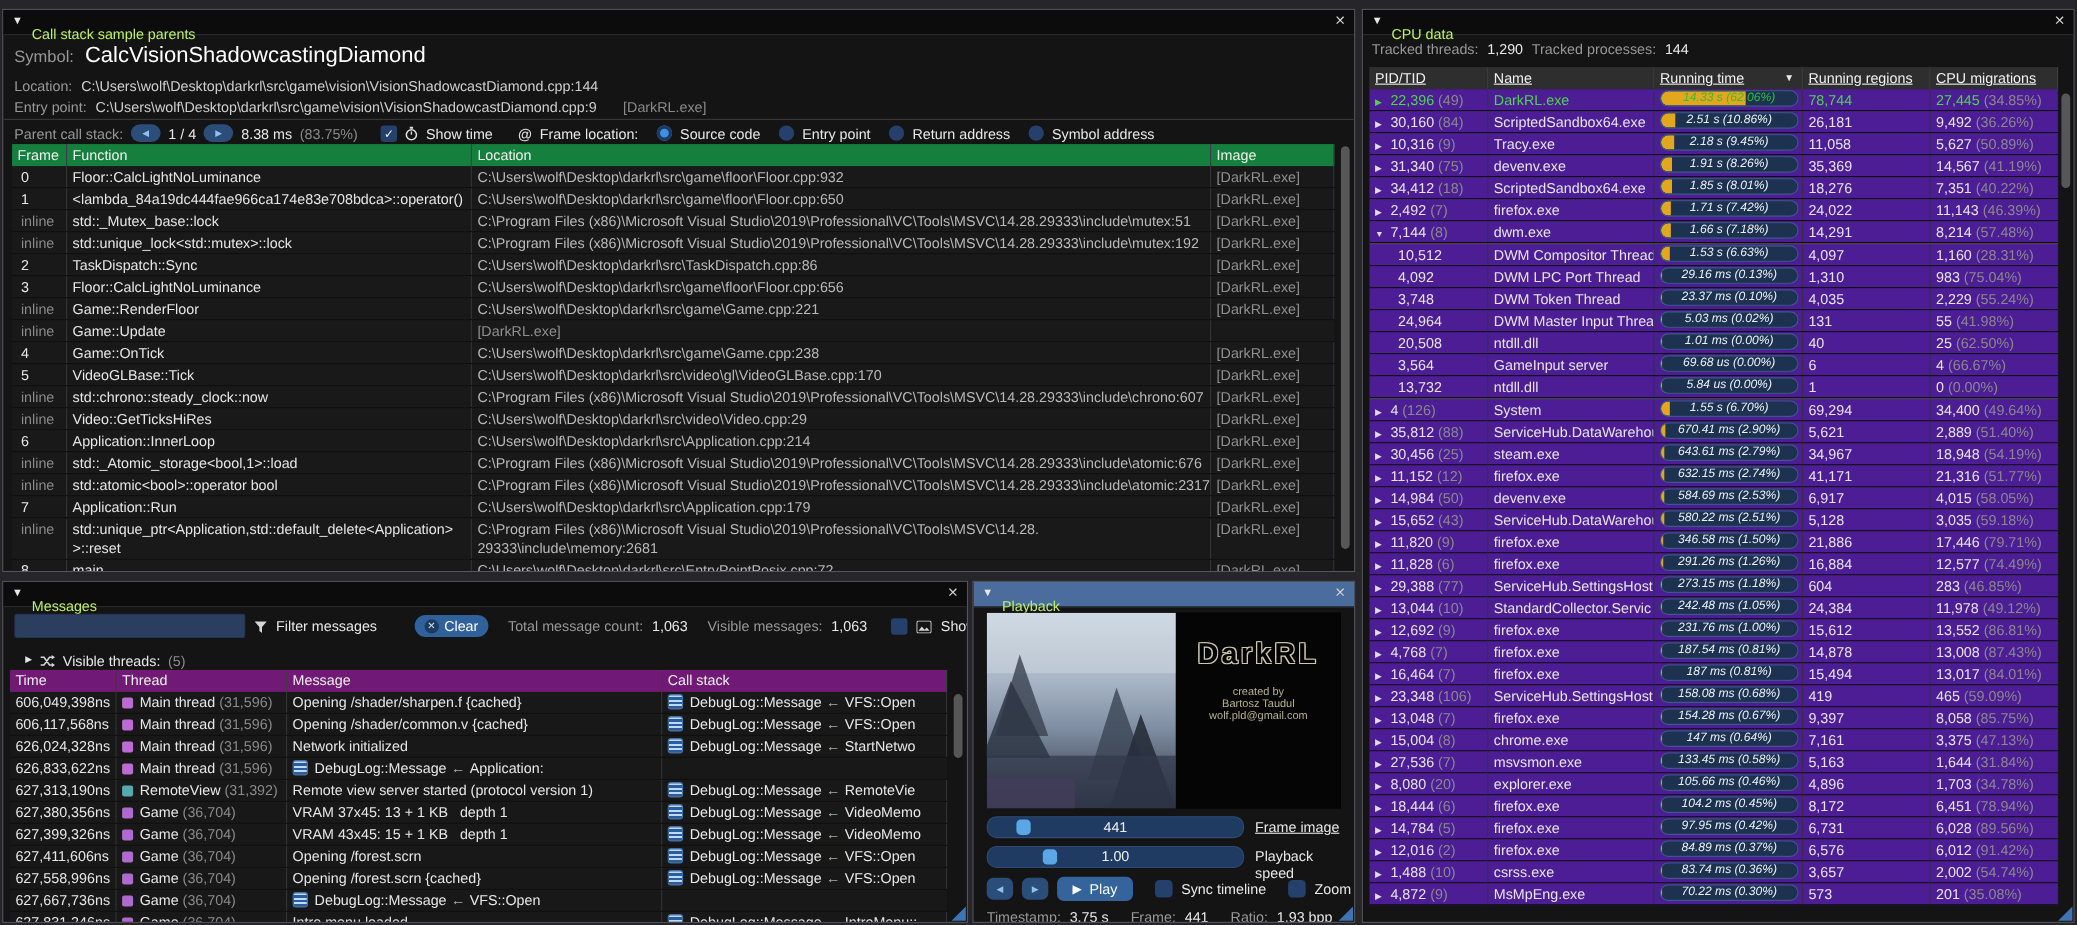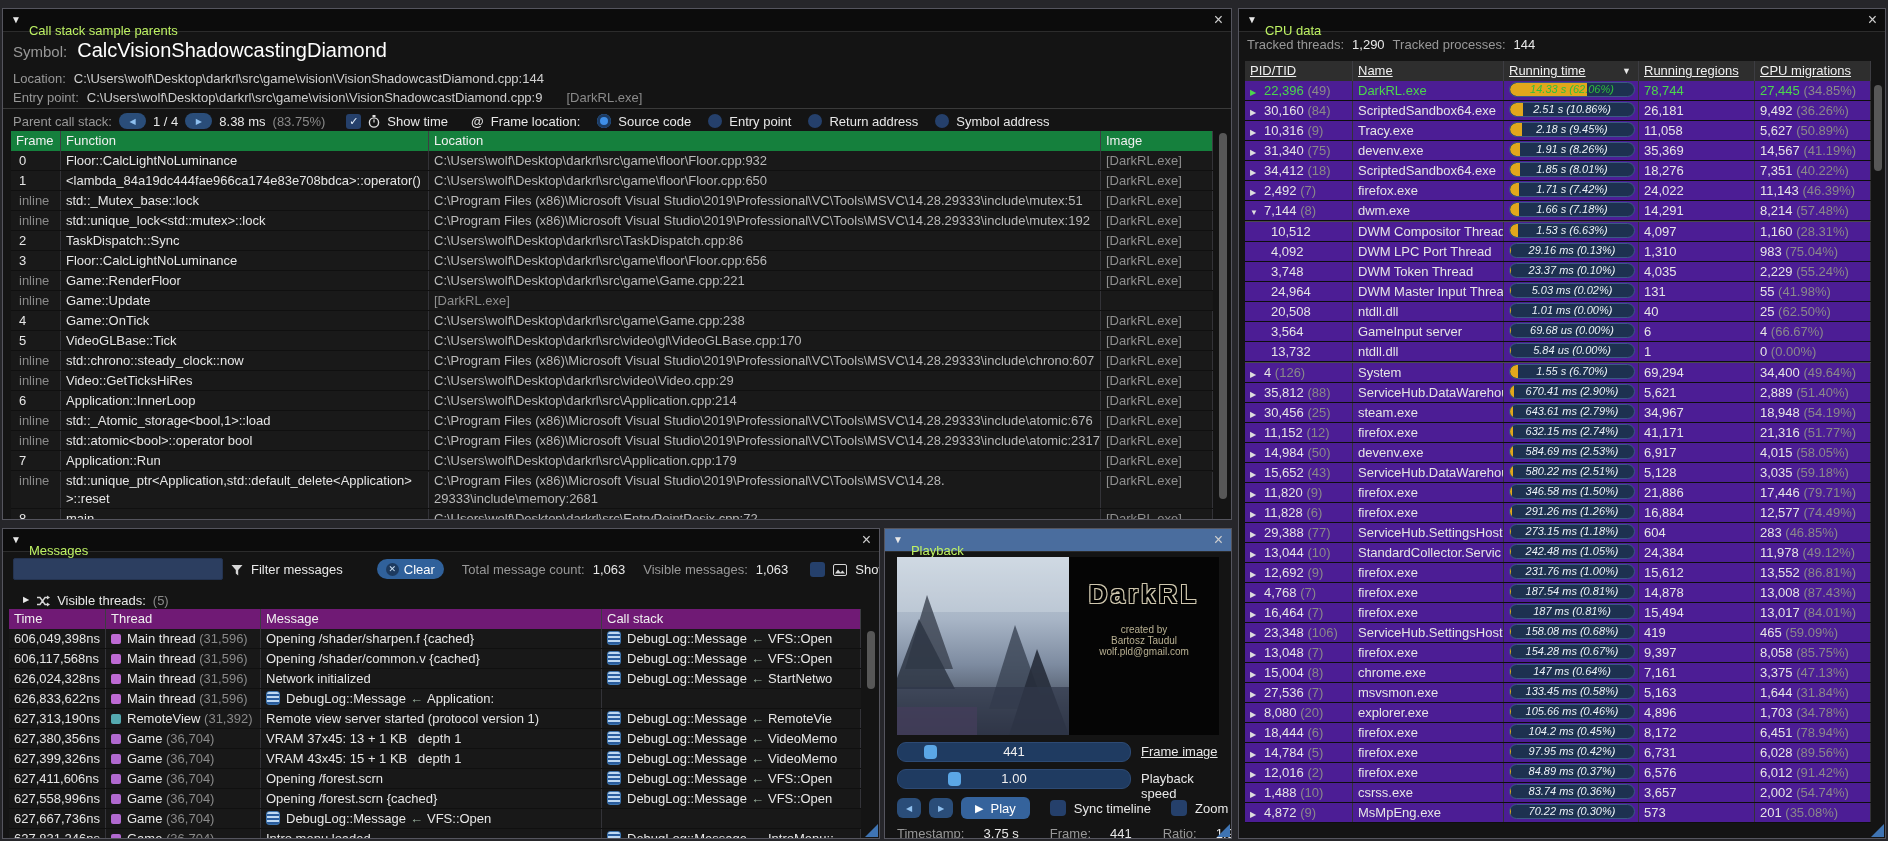--- a/index.html
+++ b/index.html
@@ -87,21 +87,21 @@
   .slider-label{position:absolute;color:#e8e8e8;}
   #pb-slider1{top:213px;} #pb-lab1{left:256px;top:215px;text-decoration:underline;}
   #pb-slider2{top:240px;} #pb-lab2{left:256px;top:242px;}
   .pb-buttons{position:absolute;left:12px;top:268px;display:flex;align-items:center;gap:8px;white-space:pre;}
   .stepbtn{width:24px;height:20px;border-radius:6px;background:#2a4d79;color:#8fc0ef;font-size:8px;
            display:inline-flex;align-items:center;justify-content:center;}
   .play-btn{height:22px;border-radius:6px;background:#35639c;color:#fff;display:inline-flex;
             align-items:center;gap:7px;padding:0 14px;}
   .play-btn .ptri{font-size:11px;}
   .pb-cb{width:16px;height:16px;border-radius:4px;background:#25406b;display:inline-block;}
-  .pb-status{position:absolute;left:12px;top:297px;display:flex;gap:19px;white-space:pre;}
+  .pb-status{position:absolute;left:12px;top:297px;display:flex;gap:8px;white-space:pre;}
 
   
   #panel-cpu{left:1238px;top:8px;width:648px;height:831px;}
   .cpu-tracked{position:absolute;left:8px;top:28px;display:flex;gap:8px;white-space:pre;}
   .cpu-table{position:absolute;left:6px;top:52px;right:14px;}
   .cpu-head,.cpu-row{display:grid;grid-template-columns:108px 151px 135px 116px 1fr;}
   .cpu-head{height:20px;line-height:20px;}
   .cpu-head .cell{background:#2e2e2e;border-right:1px solid #3d3d42;text-decoration:underline;}
   .cpu-row{height:19px;line-height:19px;background:#4c1d95;border-bottom:1px solid #0e0e0e;}
   .cpu-row.sep{border-top:1px solid #4a4a4a;}

